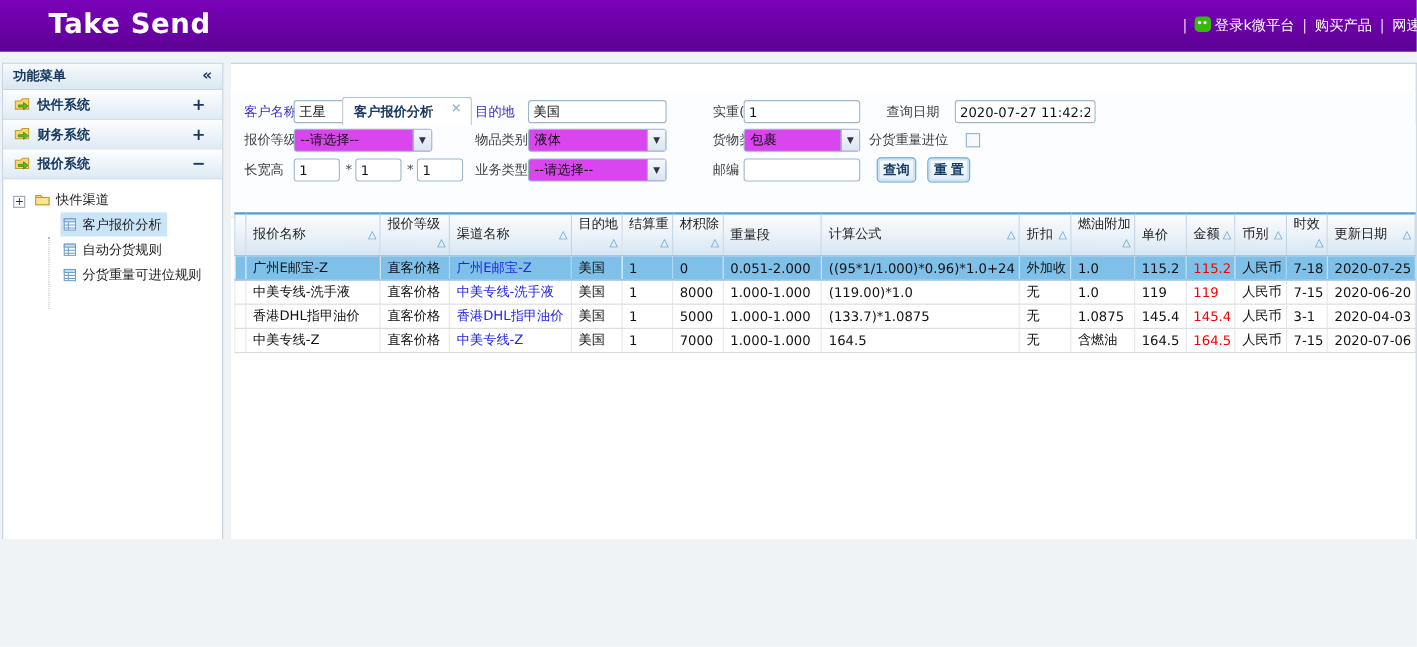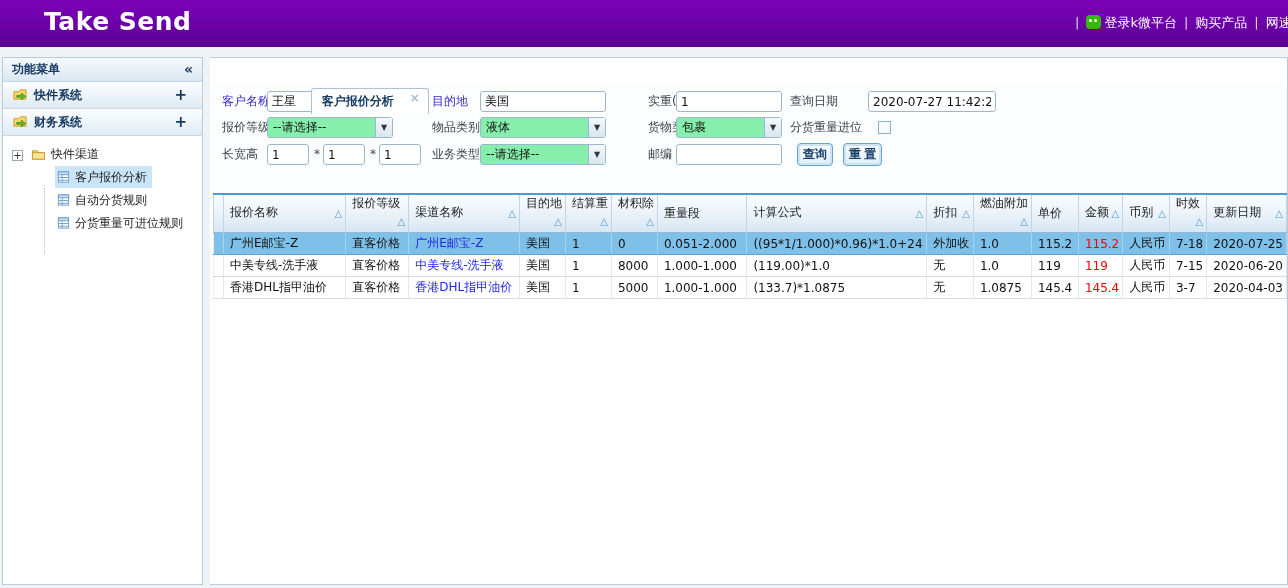--- a/index.html
+++ b/index.html
@@ -1,18 +1,18 @@
 <!DOCTYPE html>
 <html><head>
 <meta charset="utf-8">
 <style>
   * { margin:0; padding:0; box-sizing:border-box; }
   html,body { width:1288px; height:588px; overflow:hidden; }
   body { font-family:"DejaVu Sans","Liberation Sans",sans-serif; font-size:12px; background:#EFF3F5; }
-  .viewport { position:relative; width:1288px; height:588px; overflow:hidden; }
+  .viewport { position:relative; width:1288px; height:490px; overflow:hidden; }
 
   
   .topbar { position:absolute; left:0; top:0; width:1288px; height:47px;
             background:linear-gradient(180deg,#7A02B8 0%,#6A01A6 55%,#5B0192 100%); }
   .logo { position:absolute; left:44px; top:7px; color:#FFFFFF; font-size:25px; font-weight:bold; letter-spacing:.5px; }
   .toplinks { position:absolute; left:1068px; top:14px; color:#FFFFFF; font-size:13px; white-space:nowrap; }
   .toplinks .sep { color:#E6D2F2; margin:0 7px; }
   .toplinks a { color:#FFFFFF; text-decoration:none; cursor:pointer; }
   .wechat { display:inline-block; width:15px; height:14px; vertical-align:-2px; margin-right:3px;
             background:#37B80E; border-radius:4px; position:relative; }
@@ -53,21 +53,21 @@
          border-radius:3px 3px 0 0; color:#173A62; top:0; cursor:pointer; }
   .tab.active { background:#FFFFFF; font-weight:bold; height:26px; z-index:2; padding-right:34px; }
   .tab .close-x { position:absolute; right:8px; top:-3px; font-size:12px; font-weight:bold; color:#A2BCD2; cursor:pointer; }
 
   
   .form-panel { position:absolute; left:0; top:27px; width:100%; height:113px; background:#FBFDFF; border-bottom:1px solid #DCE6EE; }
   .fl { position:absolute; height:21px; line-height:21px; color:#3A3F44; }
   .fl.blue { color:#3929C8; }
   .tin { position:absolute; height:21px; border:1px solid #9CB8CE; border-radius:3px; background:#FFFFFF;
          font-family:inherit; font-size:12px; padding:0 4px; color:#111; }
-  .sel { position:absolute; height:21px; border:1px solid #9CB8CE; border-radius:3px; background:#86efac; cursor:pointer; }
+  .sel { position:absolute; height:21px; border:1px solid #9CB8CE; border-radius:3px; background:#d946ef; cursor:pointer; }
   .sel .stext { position:absolute; left:5px; top:0; line-height:19px; color:#111; white-space:nowrap; }
   .sel .sarrow { position:absolute; right:0; top:0; bottom:0; width:17px; border-left:1px solid #9CB8CE;
                  background:linear-gradient(180deg,#F5F9FC,#D9E5EF); text-align:center; line-height:19px; font-size:8px; color:#334; }
   .star { position:absolute; color:#444; line-height:21px; }
   .chk { position:absolute; width:13px; height:13px; border:1px solid #8FB3CC; background:#F7FAFC; cursor:pointer; }
   .btn { position:absolute; height:23px; line-height:19px; padding:0 5px; background:linear-gradient(180deg,#FDFEFF,#DFEDF8);
          border:1px solid #64A4D0; box-shadow:inset 0 0 0 2px #CDE4F4; border-radius:4px;
          color:#153D66; font-weight:bold; font-size:12px; cursor:pointer; }
 
   
@@ -102,20 +102,24 @@
     </div>
     <div id="accordion">
         <div class="acc-item"><svg class="icon-svg" width="16" height="14" viewBox="0 0 15 15">
             <path d="M1 4 L6 4 L8 2 L14 2 L14 12 L1 12 Z" fill="#F8D868" stroke="#C59A2D"></path>
             <path d="M4 8 L9 8 L9 5.5 L13.5 9 L9 12.5 L9 10 L4 10 Z" fill="#5DBB2A" stroke="#3E8A17" stroke-width="0.8"></path>
           </svg><span class="lbl">快件系统</span><span class="st">+</span></div>
         <div class="acc-item"><svg class="icon-svg" width="16" height="14" viewBox="0 0 15 15">
             <path d="M1 4 L6 4 L8 2 L14 2 L14 12 L1 12 Z" fill="#F8D868" stroke="#C59A2D"></path>
             <path d="M4 8 L9 8 L9 5.5 L13.5 9 L9 12.5 L9 10 L4 10 Z" fill="#5DBB2A" stroke="#3E8A17" stroke-width="0.8"></path>
           </svg><span class="lbl">财务系统</span><span class="st">+</span></div>
+        <div class="acc-item"><svg class="icon-svg" width="16" height="14" viewBox="0 0 15 15">
+            <path d="M1 4 L6 4 L8 2 L14 2 L14 12 L1 12 Z" fill="#F8D868" stroke="#C59A2D"></path>
+            <path d="M4 8 L9 8 L9 5.5 L13.5 9 L9 12.5 L9 10 L4 10 Z" fill="#5DBB2A" stroke="#3E8A17" stroke-width="0.8"></path>
+          </svg><span class="lbl">报价系统</span><span class="st">−</span></div>
       </div>
     <div class="tree" id="tree">
       <div class="vline"></div>
     <div class="tree-row l1"><span class="expander">+</span><span class="sel-wrap"><svg class="icon-svg" width="15" height="13" viewBox="0 0 15 14">
               <path d="M1 3 L6 3 L8 5 L14 5 L14 12 L1 12 Z" fill="#F8D868" stroke="#C59A2D"></path>
               <path d="M1 5 L14 5 L14 12 L1 12 Z" fill="#FBE48E" stroke="#C59A2D"></path>
             </svg><span class="tlabel">快件渠道</span></span></div>
         <div class="tree-row l2 selected"><span class="sel-wrap"><svg class="icon-svg" width="13" height="13" viewBox="0 0 13 14">
               <rect x="1" y="1" width="11" height="11" fill="#FFFFFF" stroke="#6D9ECB"></rect>
               <rect x="1" y="1" width="11" height="3" fill="#C9DDF0" stroke="#6D9ECB"></rect>
@@ -147,21 +151,21 @@
           </svg> <span>我的主页</span></div><div class="tab active"><span>客户报价分析</span><span class="close-x">×</span></div></div>
 
     <div class="form-panel">
 
       <span class="fl blue" style="left:12px;top:6px">客户名称</span>
       <input class="tin" style="left: 57px; top: 6px; width: 126px;" value="王星">
       <span class="fl blue" style="left:222px;top:6px">目的地</span>
       <input class="tin" style="left: 270px; top: 6px; width: 126px;" value="美国">
       <span class="fl" style="left:438px;top:6px">实重(KG)</span>
       <input class="tin" style="left: 466px; top: 6px; width: 106px;" value="1">
-      <span class="fl" style="left:580px;top:6px">查询日期</span>
+      <span class="fl" style="left:596px;top:6px">查询日期</span>
       <input class="tin" style="left: 658px; top: 6px; width: 128px;" value="2020-07-27 11:42:28">
 
       <span class="fl" style="left:12px;top:32px">报价等级</span>
       <div class="sel" style="left:57px;top:32px;width:126px">
         <span class="stext">--请选择--</span>
         <span class="sarrow">▼</span>
       </div>
       <span class="fl" style="left:222px;top:32px">物品类别</span>
       <div class="sel" style="left:270px;top:32px;width:126px">
         <span class="stext">液体</span>
@@ -277,20 +281,38 @@
               <td>美国</td>
               <td>1</td>
               <td>5000</td>
               <td>1.000-1.000</td>
               <td>(133.7)*1.0875</td>
               <td>无</td>
               <td>1.0875</td>
               <td>145.4</td>
               <td class="amount">145.4</td>
               <td>人民币</td>
-              <td>3-7</td>
+              <td>3-1</td>
               <td>2020-04-03</td>
+            </tr>
+            <tr>
+              <td></td>
+              <td>中美专线-Z</td>
+              <td>直客价格</td>
+              <td><a>中美专线-Z</a></td>
+              <td>美国</td>
+              <td>1</td>
+              <td>7000</td>
+              <td>1.000-1.000</td>
+              <td>164.5</td>
+              <td>无</td>
+              <td>含燃油</td>
+              <td>164.5</td>
+              <td class="amount">164.5</td>
+              <td>人民币</td>
+              <td>7-15</td>
+              <td>2020-07-06</td>
             </tr>
           </tbody>
       </table>
     </div>
   </div>
 </div>
 
 </body></html>

